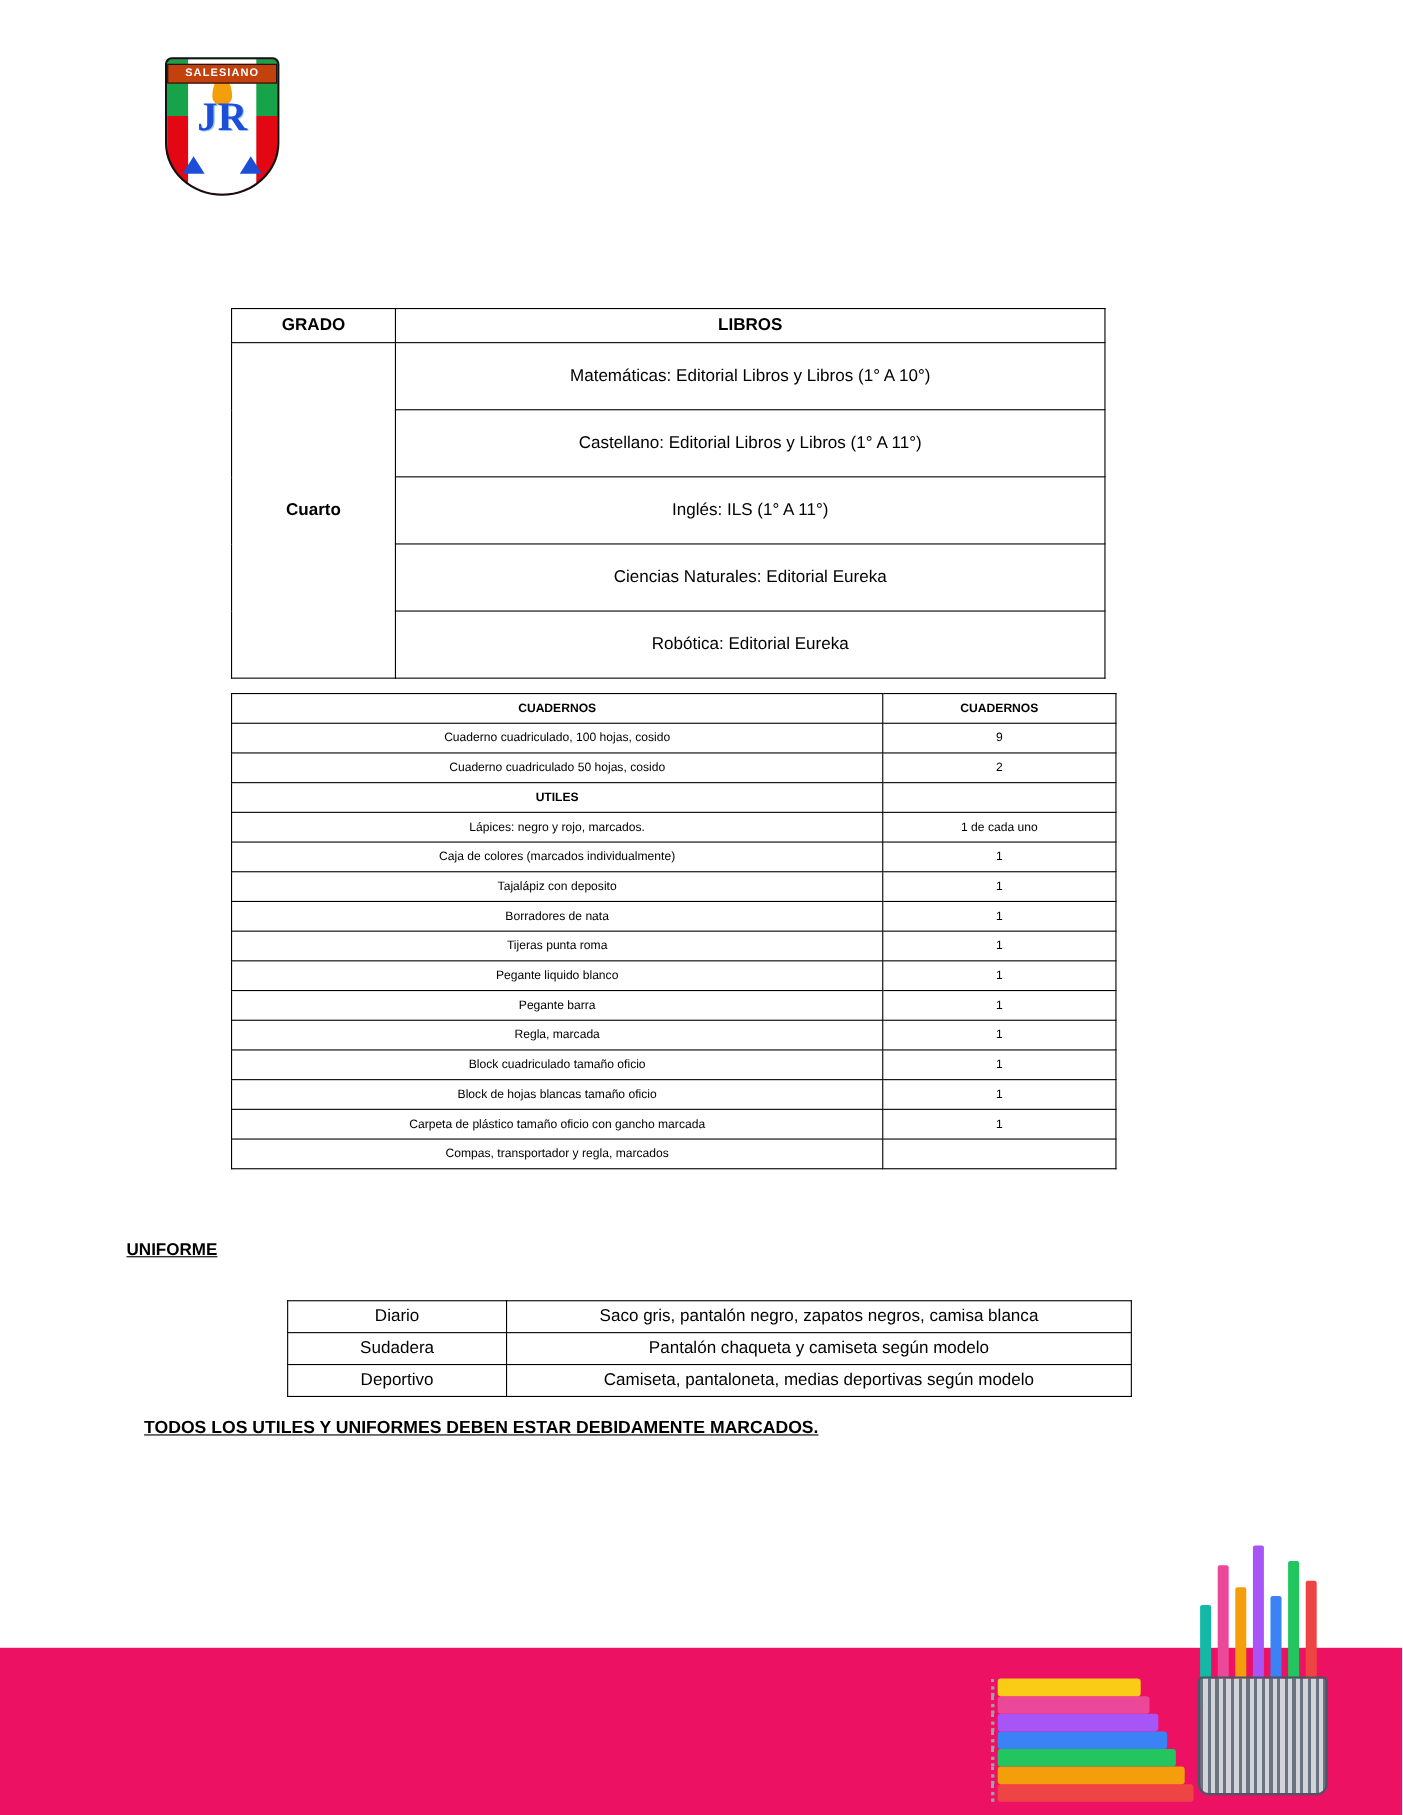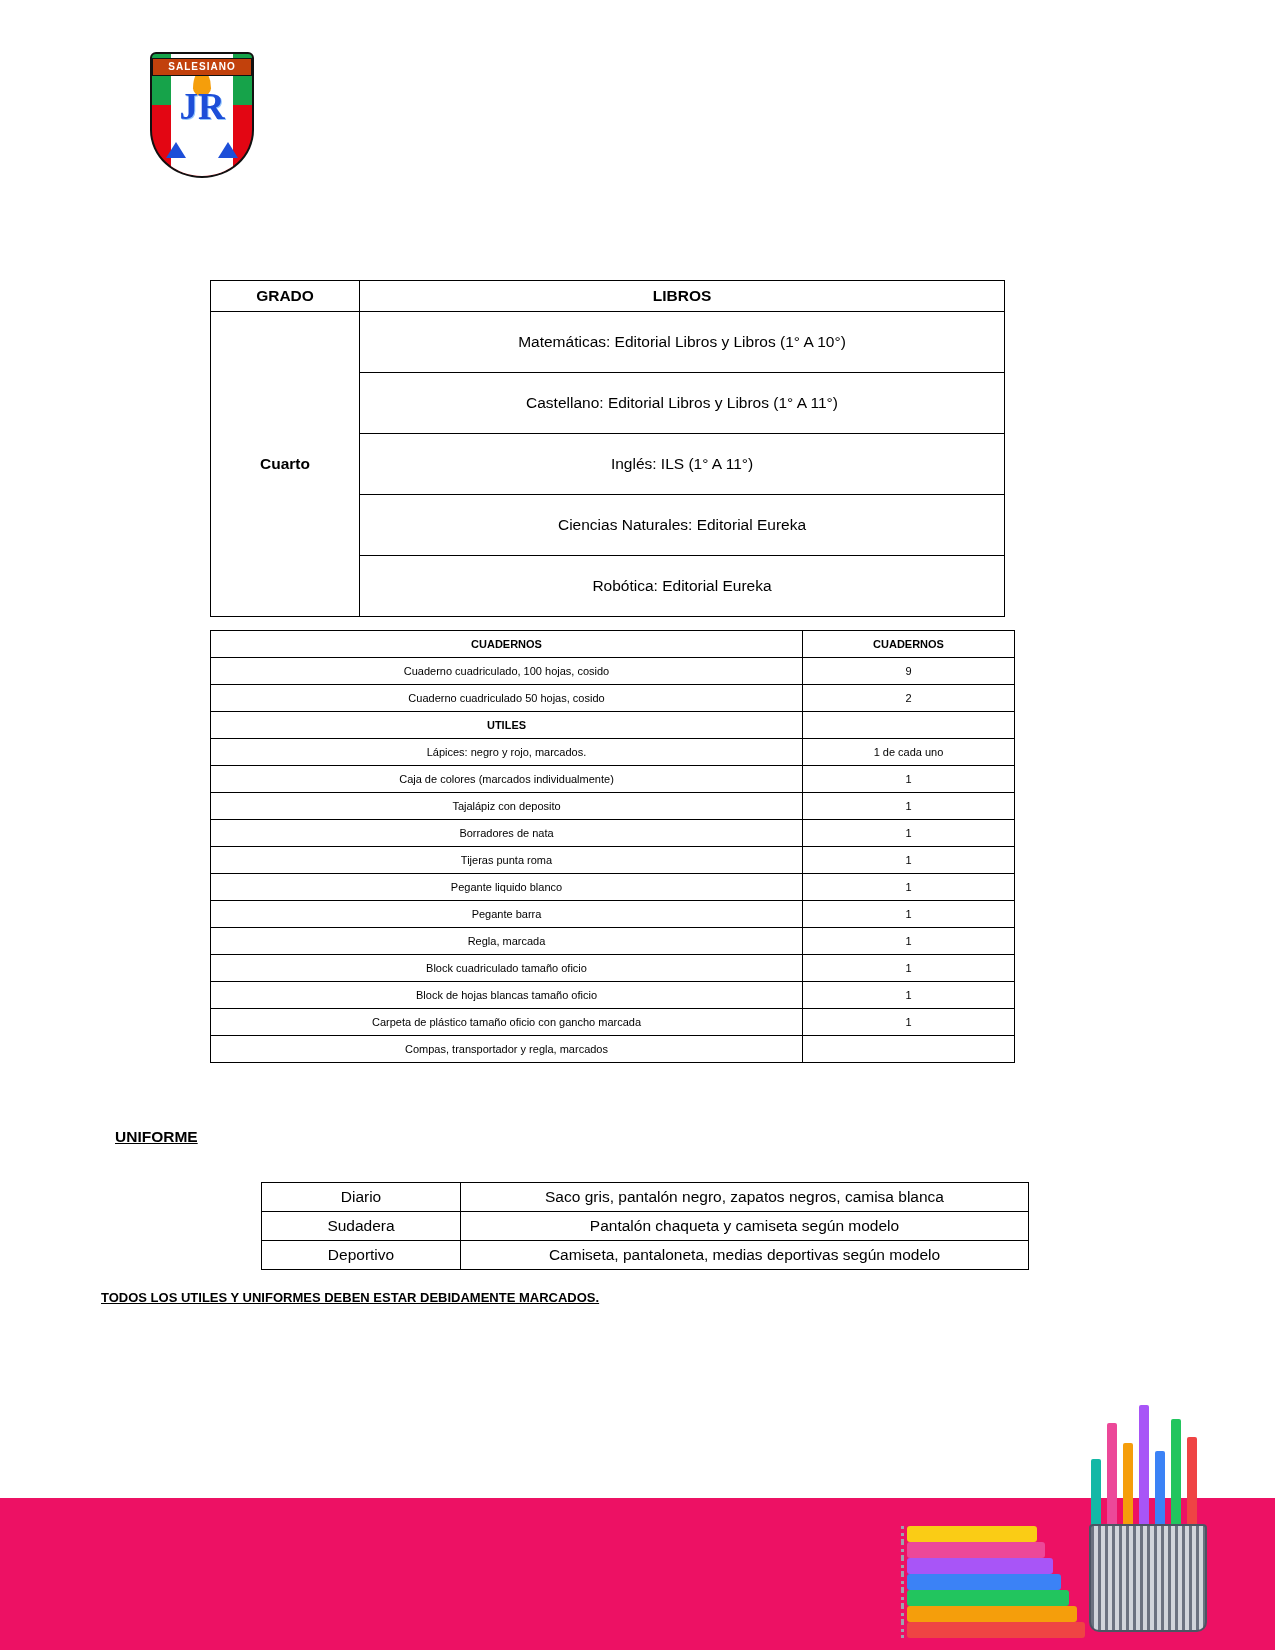--- a/index.html
+++ b/index.html
@@ -182,24 +182,24 @@
   .uniform-table td {
     padding: 3px 8px;
     height: 22px;
   }
   .uniform-table td.key {
     width: 182px;
   }
 
   .footer-note {
     position: absolute;
-    left: 101px;
+    left: 131px;
     top: 1290px;
     font-weight: bold;
-    font-size: 13px;
+    font-size: 16px;
     text-decoration: underline;
   }
 
   
   .pink-band {
     position: absolute;
     left: 0;
     bottom: 0;
     width: 1275px;
     height: 152px;

